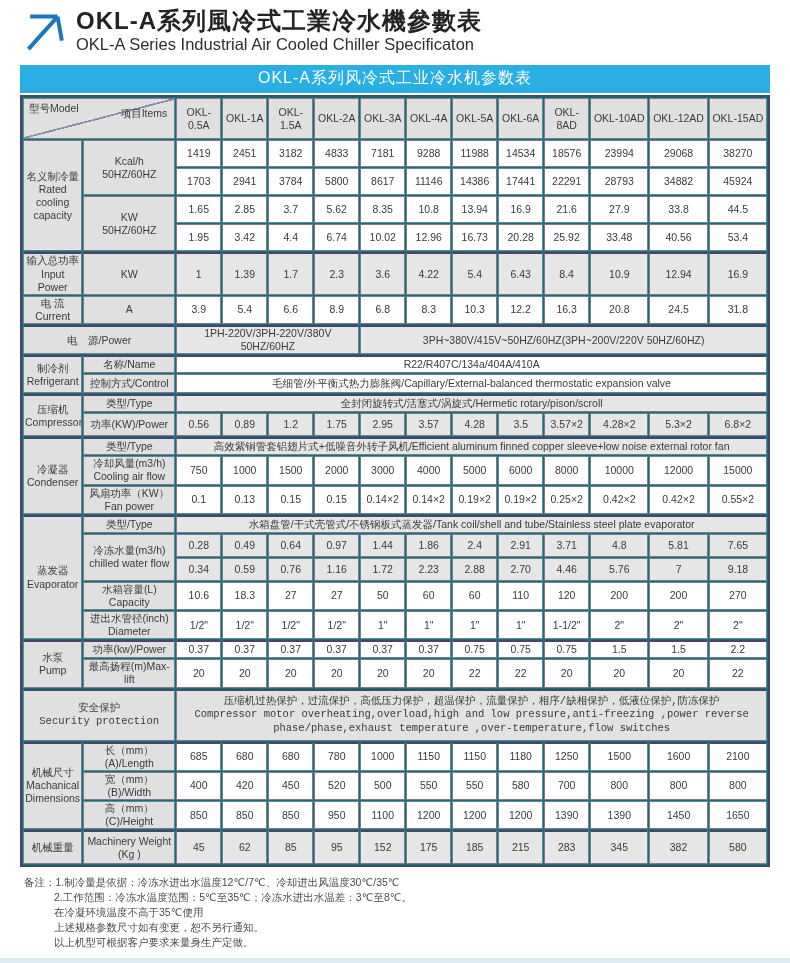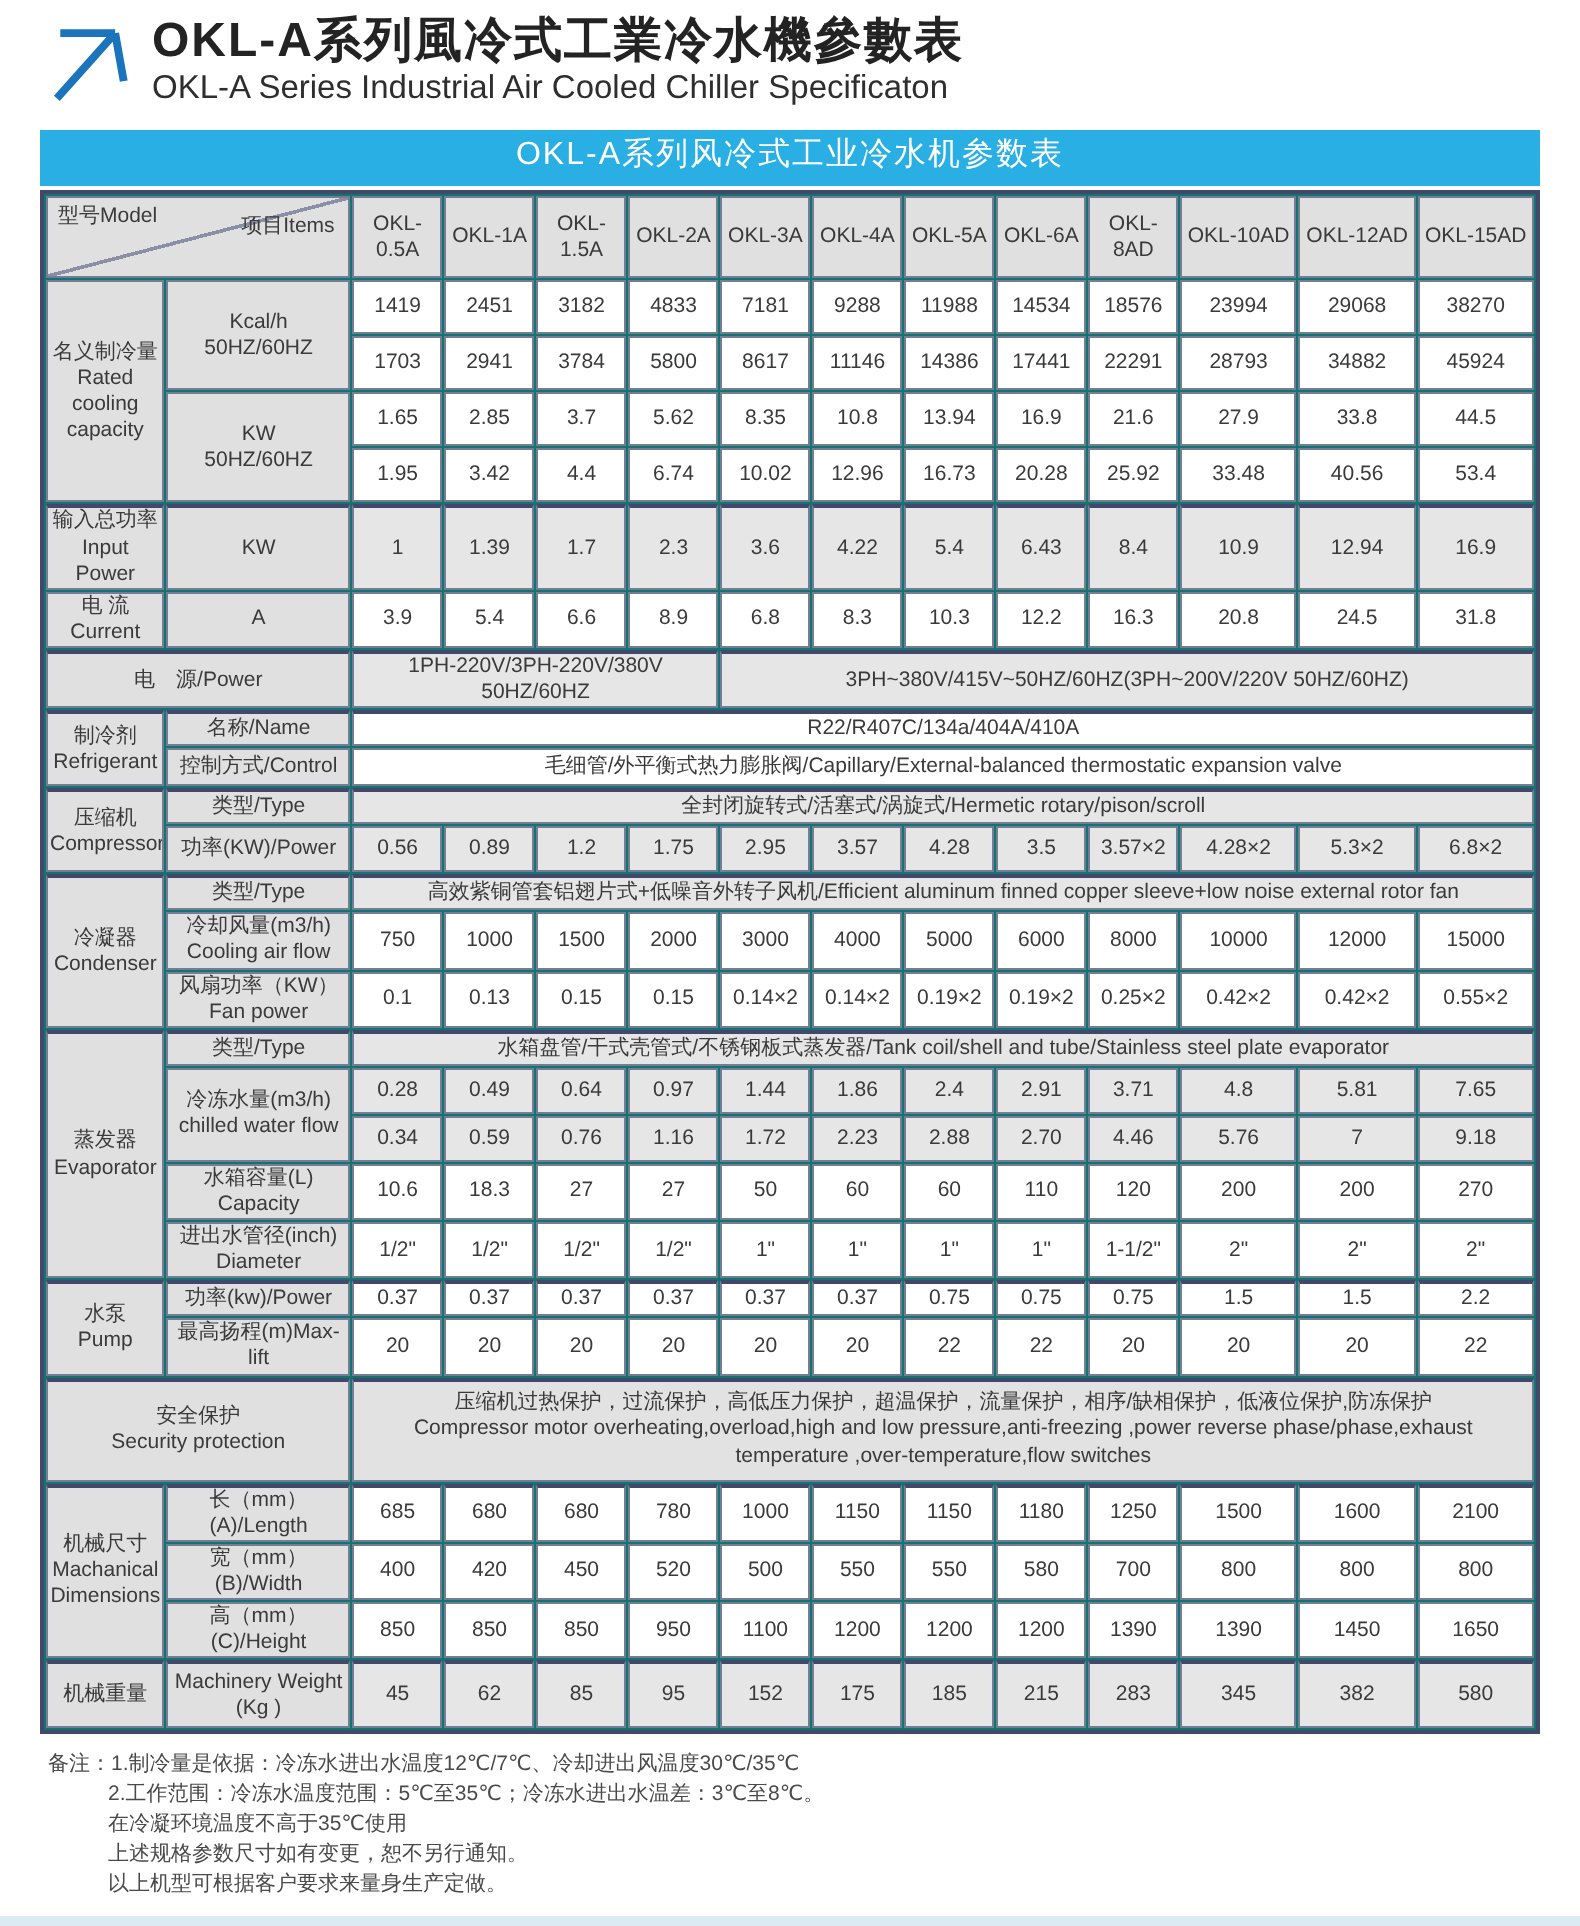--- a/index.html
+++ b/index.html
@@ -371,21 +371,21 @@
           <td class="w">20</td>
           <td class="w">20</td>
           <td class="w">20</td>
           <td class="w">22</td>
           <td class="w">22</td>
           <td class="w">20</td>
           <td class="w">20</td>
           <td class="w">20</td>
           <td class="w">22</td>
         </tr>
-        <tr class="thick" style="height: 52px;">
+        <tr class="thick" style="height: 52px; font-family: Liberation Mono, monospace;">
           <td colspan="2" class="c">安全保护
 Security protection</td>
           <td colspan="12" class="sec">压缩机过热保护，过流保护，高低压力保护，超温保护，流量保护，相序/缺相保护，低液位保护,防冻保护
 Compressor motor overheating,overload,high and low pressure,anti-freezing ,power reverse phase/phase,exhaust temperature ,over-temperature,flow switches</td>
         </tr>
         <tr class="thick" style="height: 18px;">
           <td rowspan="3" class="c">机械尺寸
 Machanical
 Dimensions</td>
           <td class="i">长（mm）(A)/Length</td>

